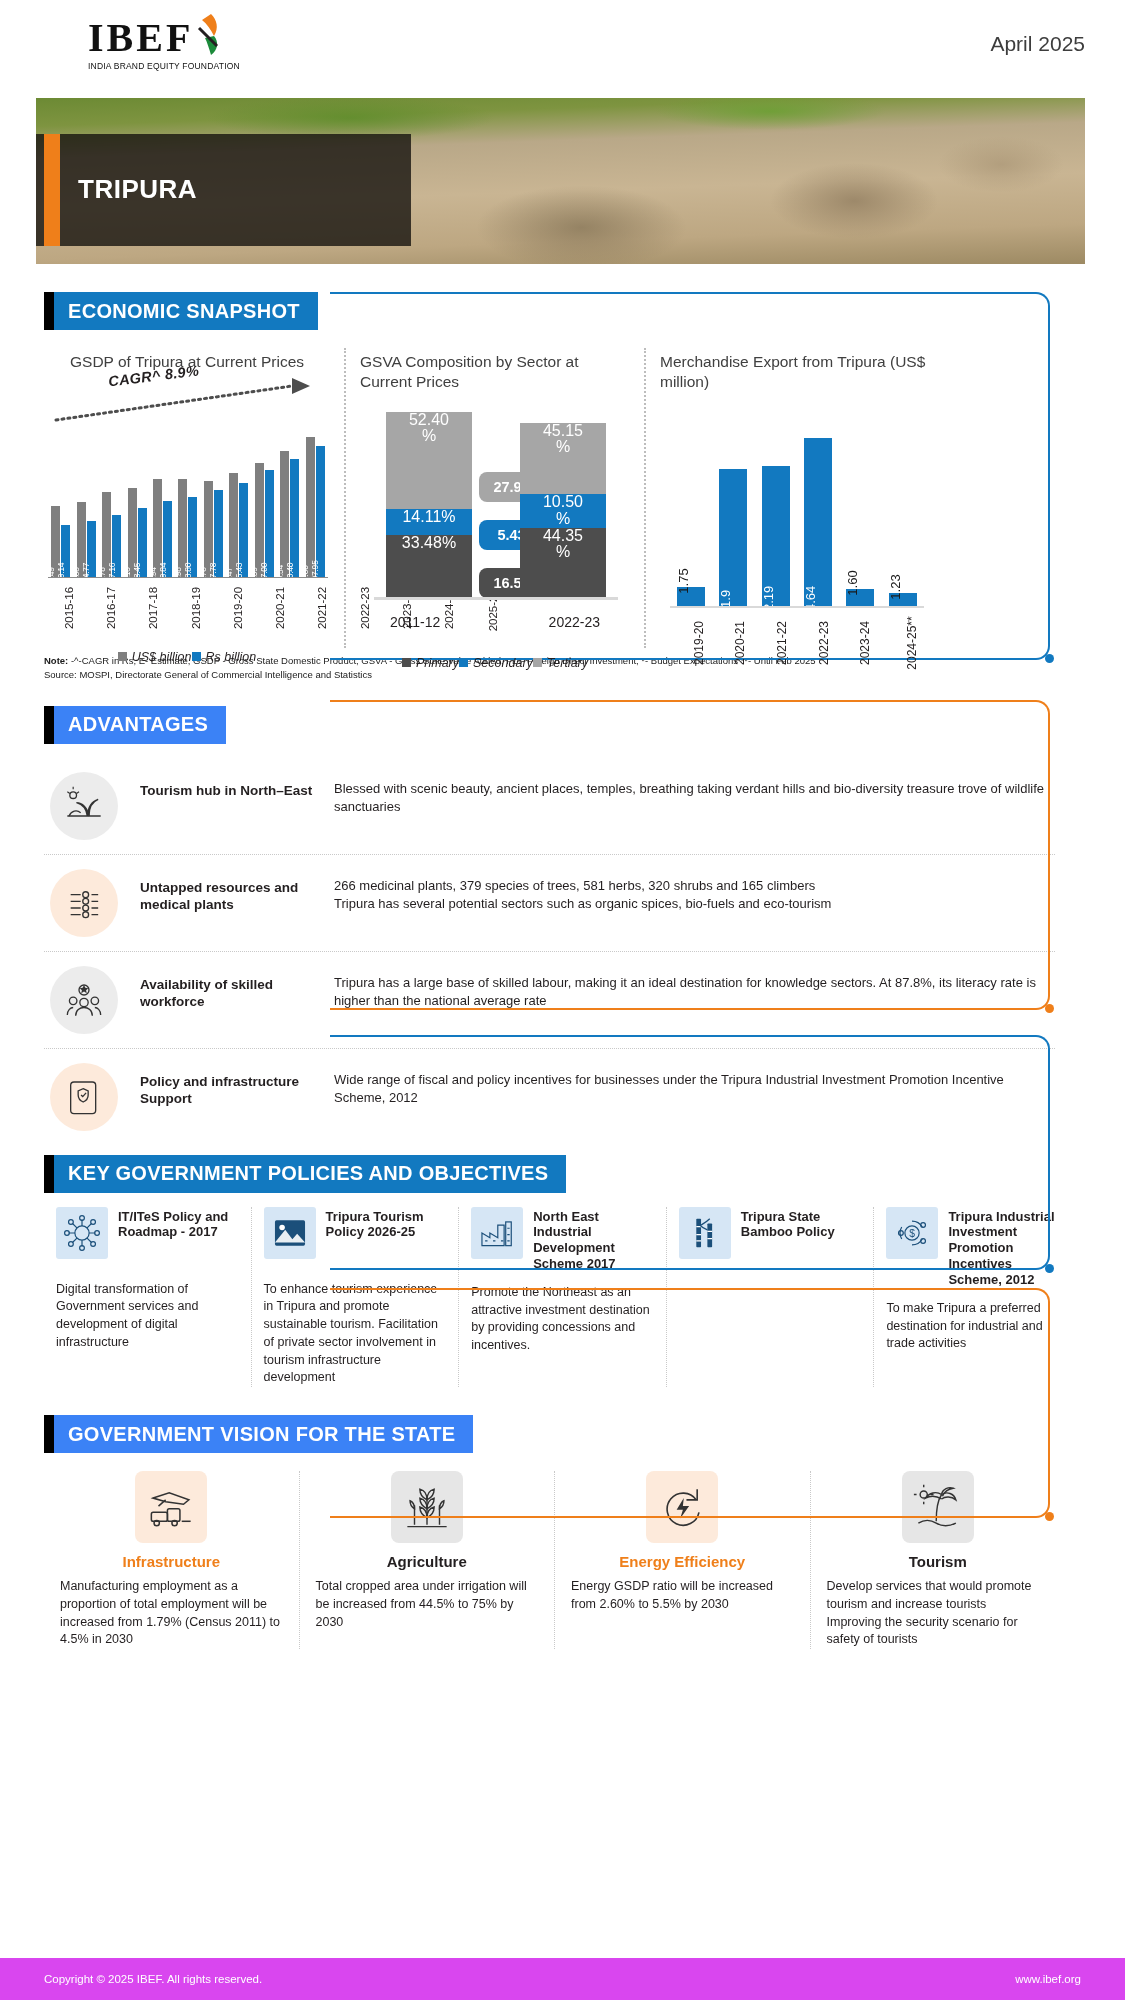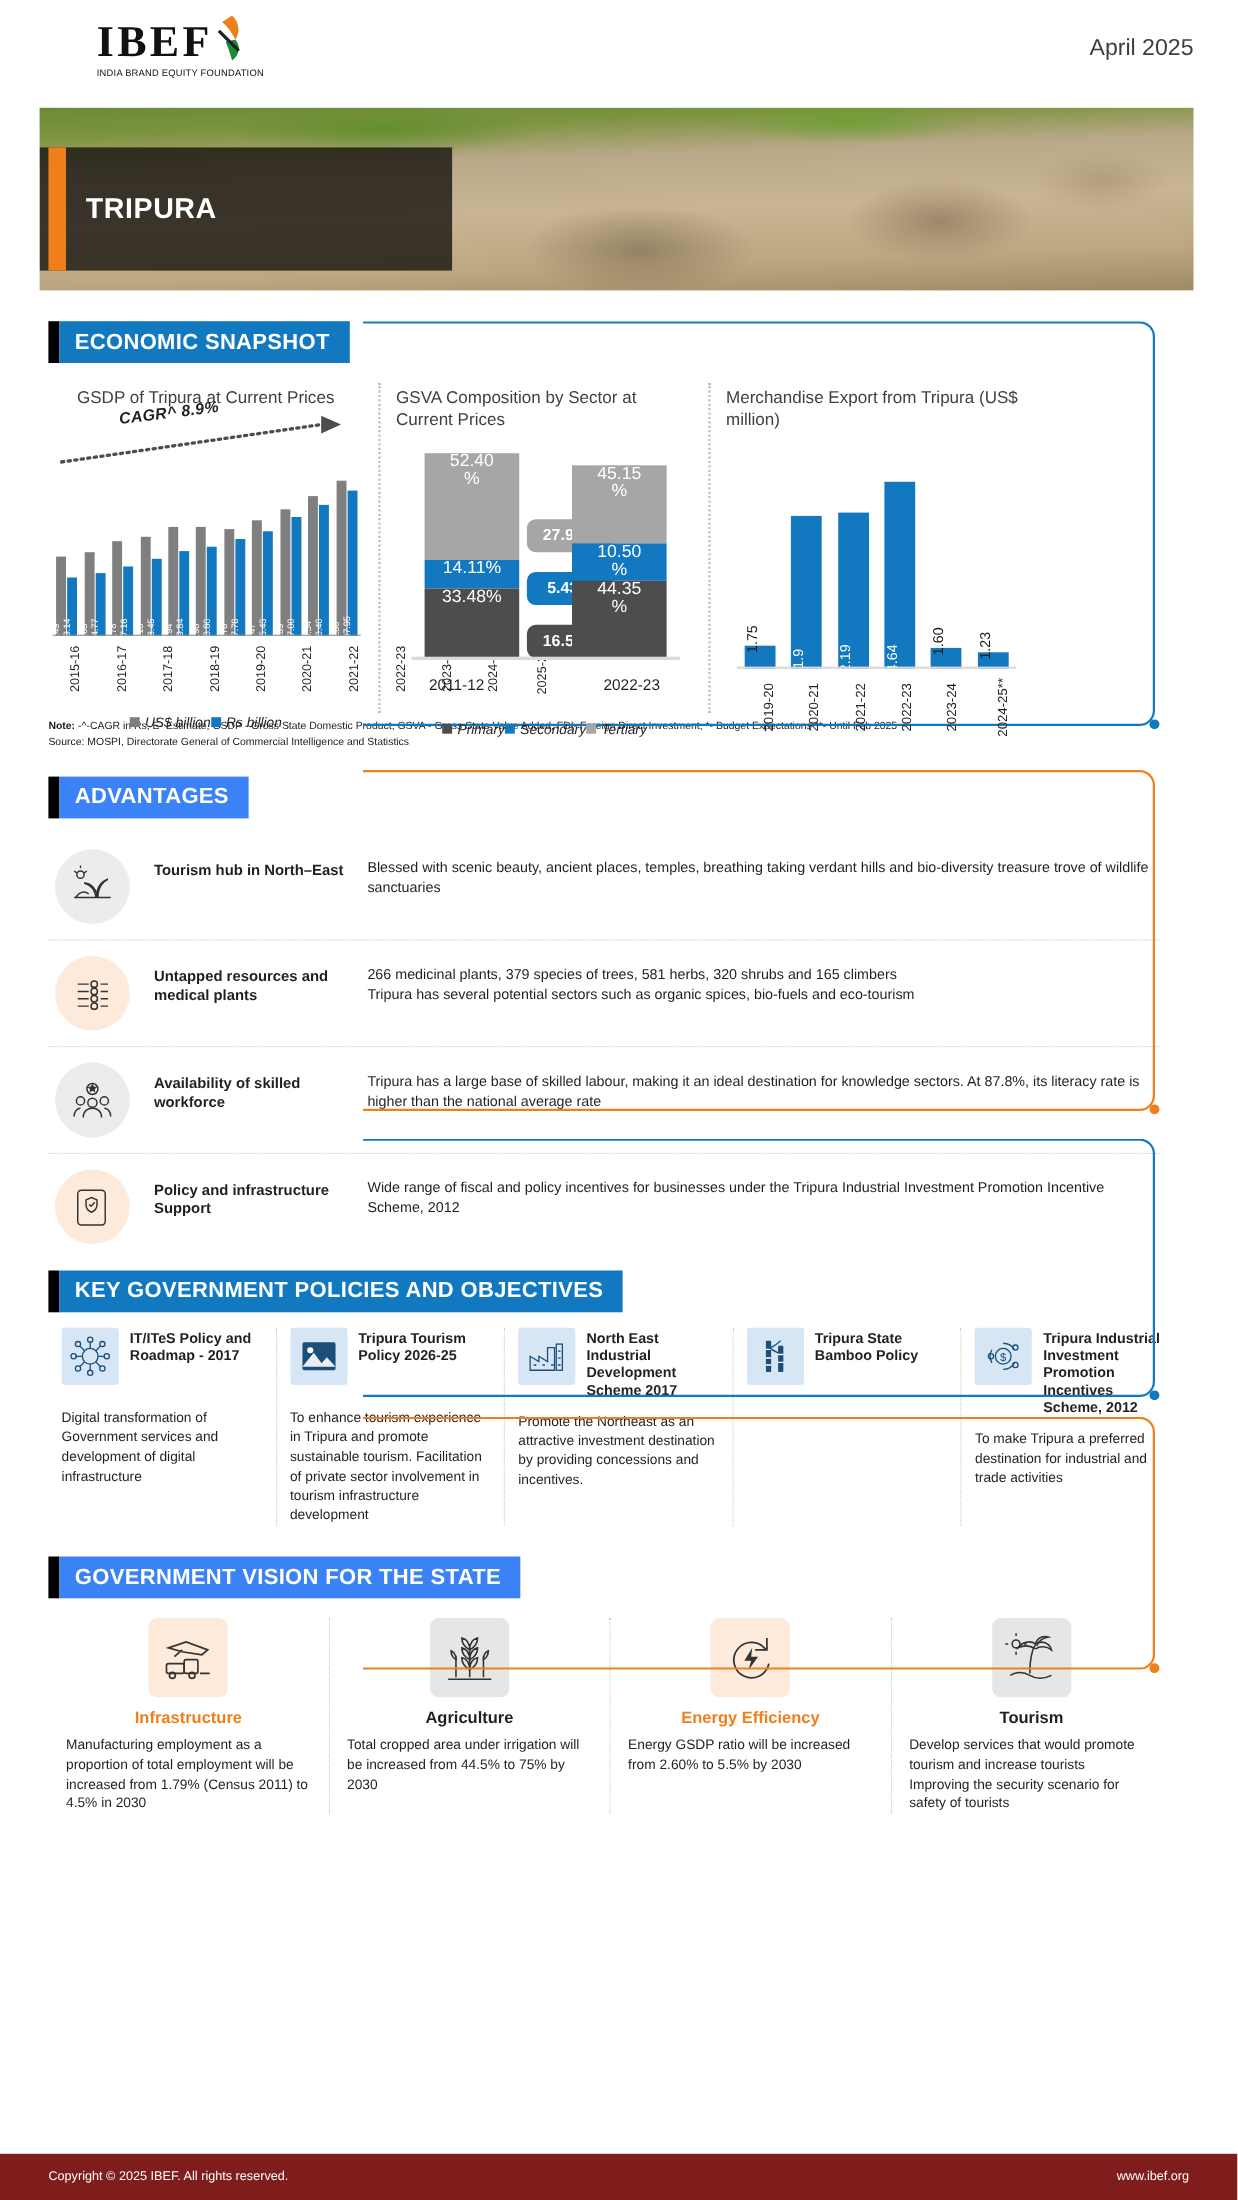--- a/index.html
+++ b/index.html
@@ -131,21 +131,21 @@
   
   .vis-row { display: flex; margin: 18px 60px 0 44px; }
   .vis-card { flex: 1; padding: 0 16px; border-right: 1px dotted #c9c9c9; text-align: left; }
   .vis-card:last-child { border-right: none; }
   .vis-ico-wrap { display: flex; justify-content: center; }
   .vis-ico { width: 72px; height: 72px; border-radius: 8px; display: flex; align-items: center; justify-content: center; }
   .vis-name { text-align: center; font-size: 15px; font-weight: 700; margin-top: 10px; }
   .vis-desc { font-size: 12.5px; line-height: 1.42; margin-top: 8px; }
 
   
-  .footer { position: absolute; left: 0; bottom: 0; width: 1125px; height: 42px; background: #7f1d1d;
+  .footer { position: absolute; left: 0; bottom: 0; width: 1125px; height: 42px; background: #d946ef;
             display: flex; align-items: center; justify-content: space-between; padding: 0 44px; color: #fff; font-size: 11.5px; }
   svg { display: block; }
 </style>
 </head>
 <body>
 
 <div class="header">
   <div class="logo-wrap">
     <div class="logo-row">
       <span class="logo-ibef">IBEF</span>

